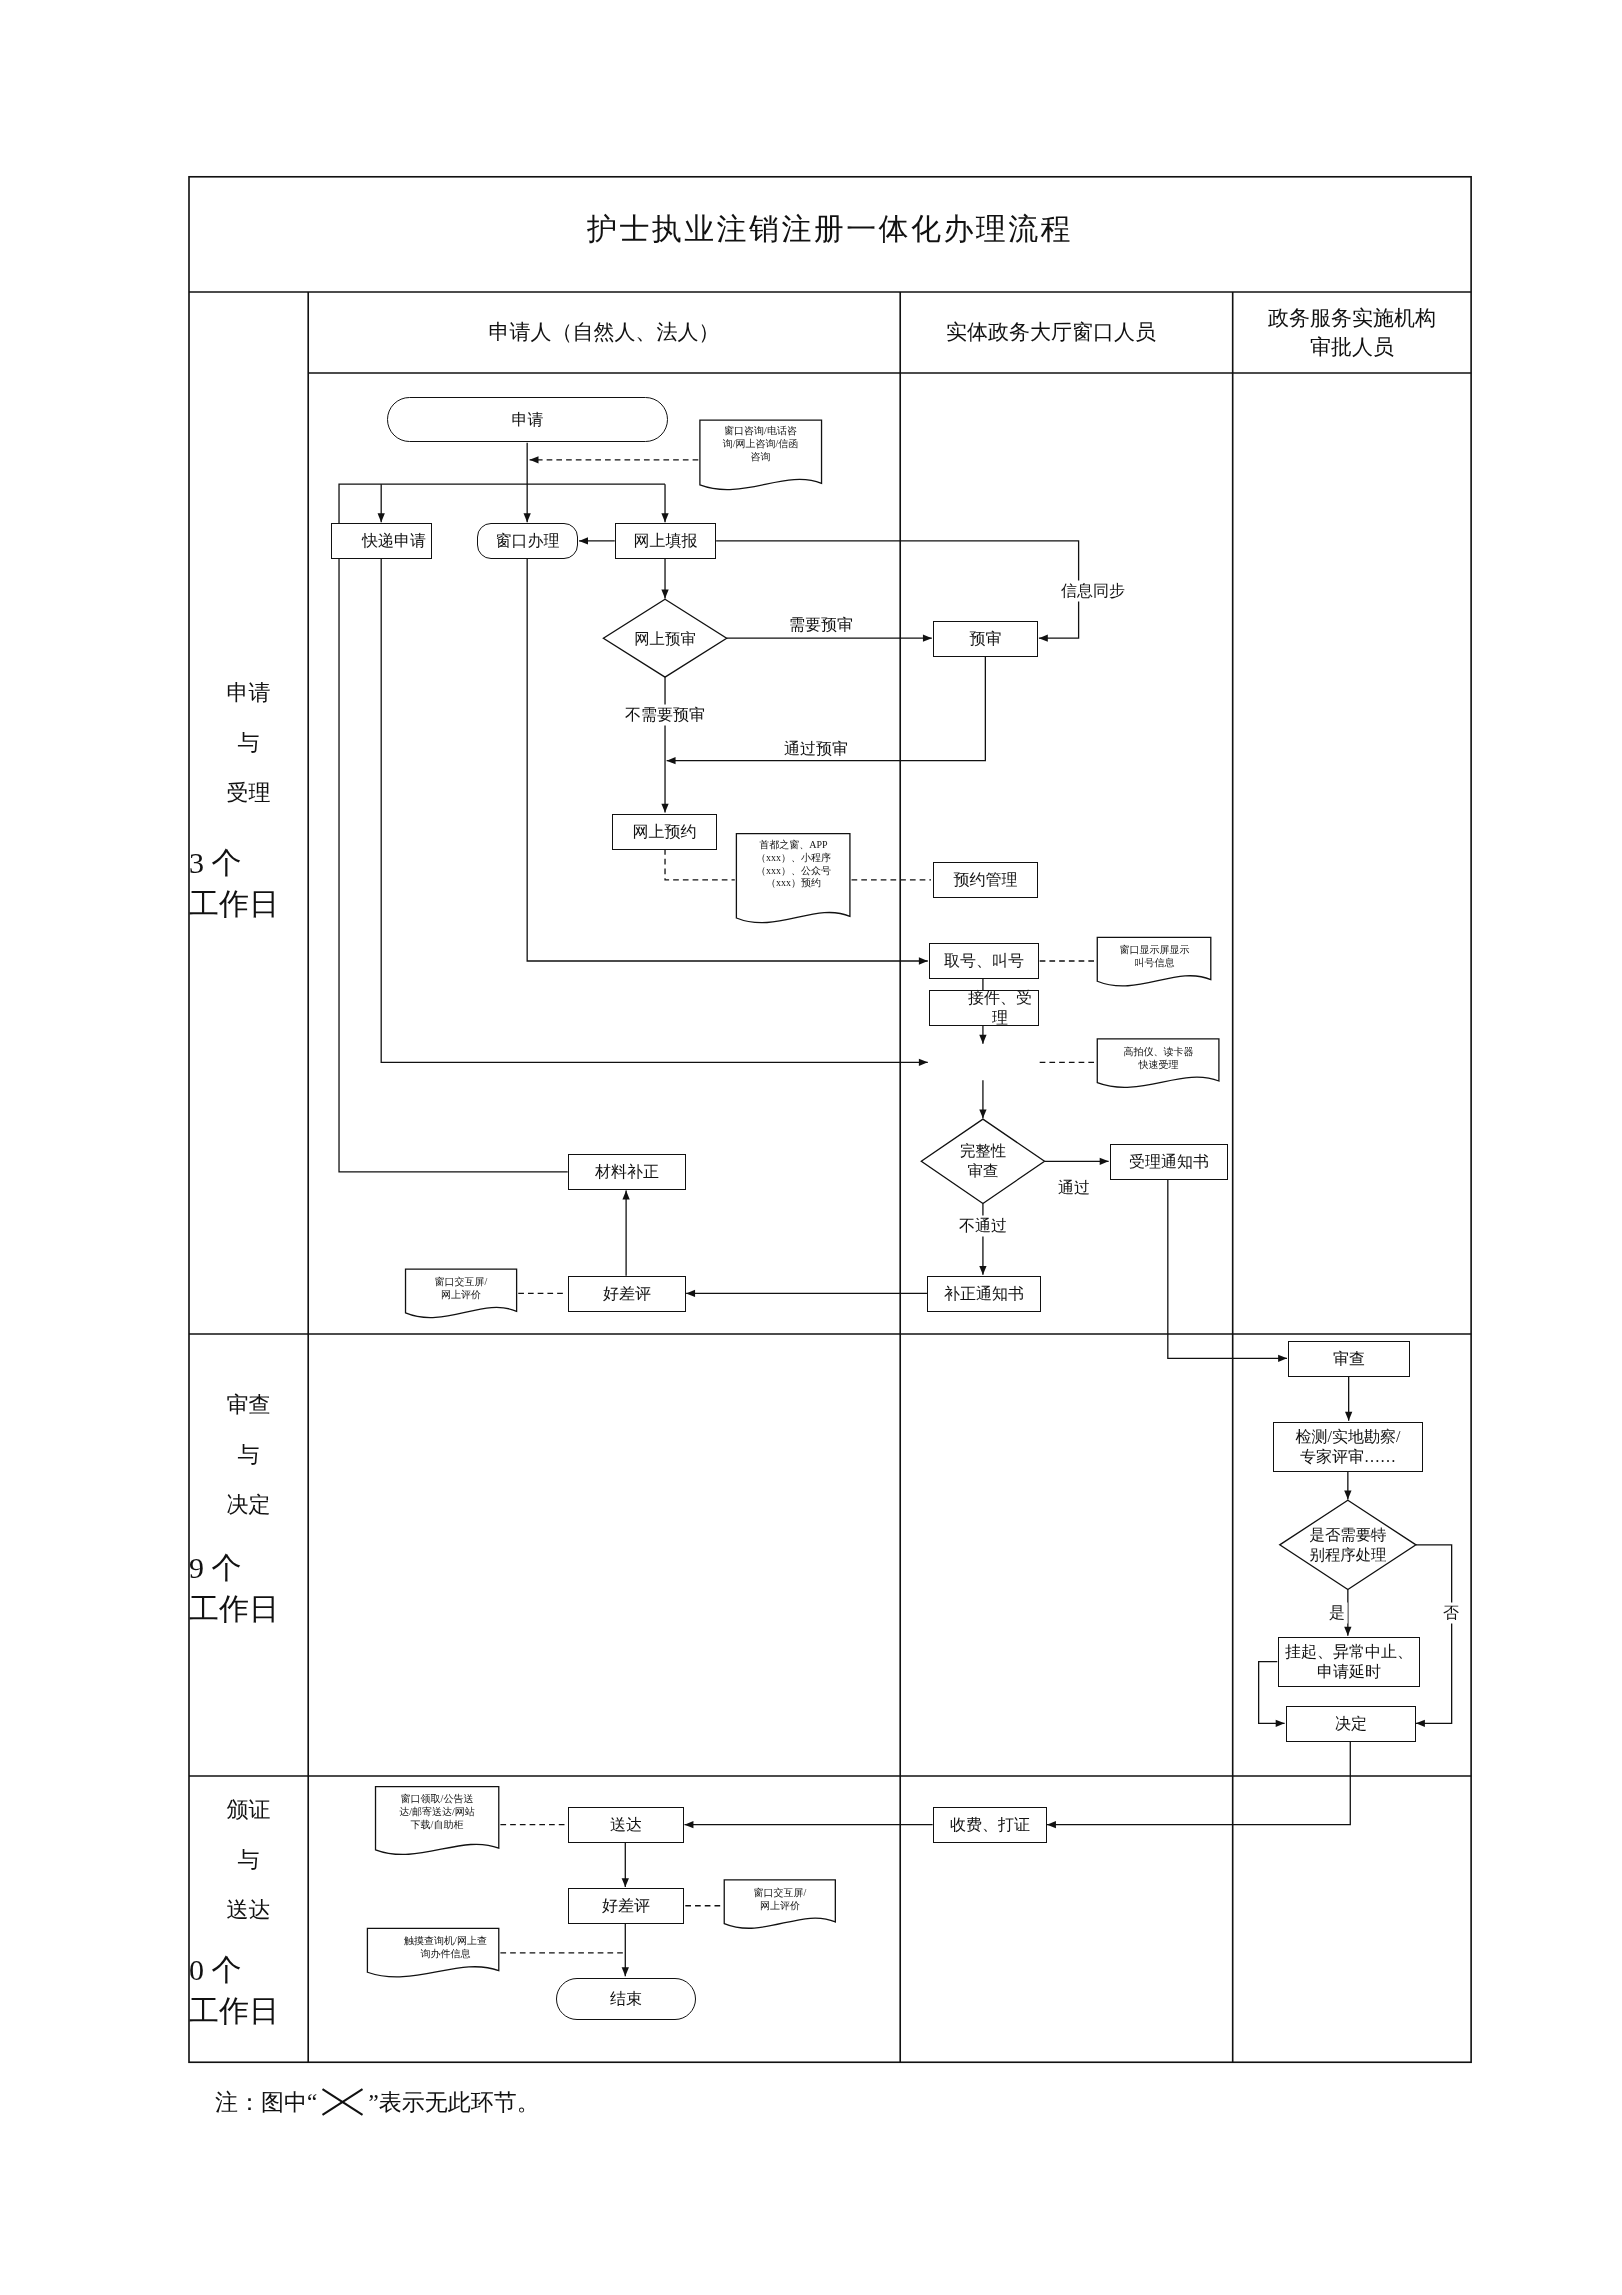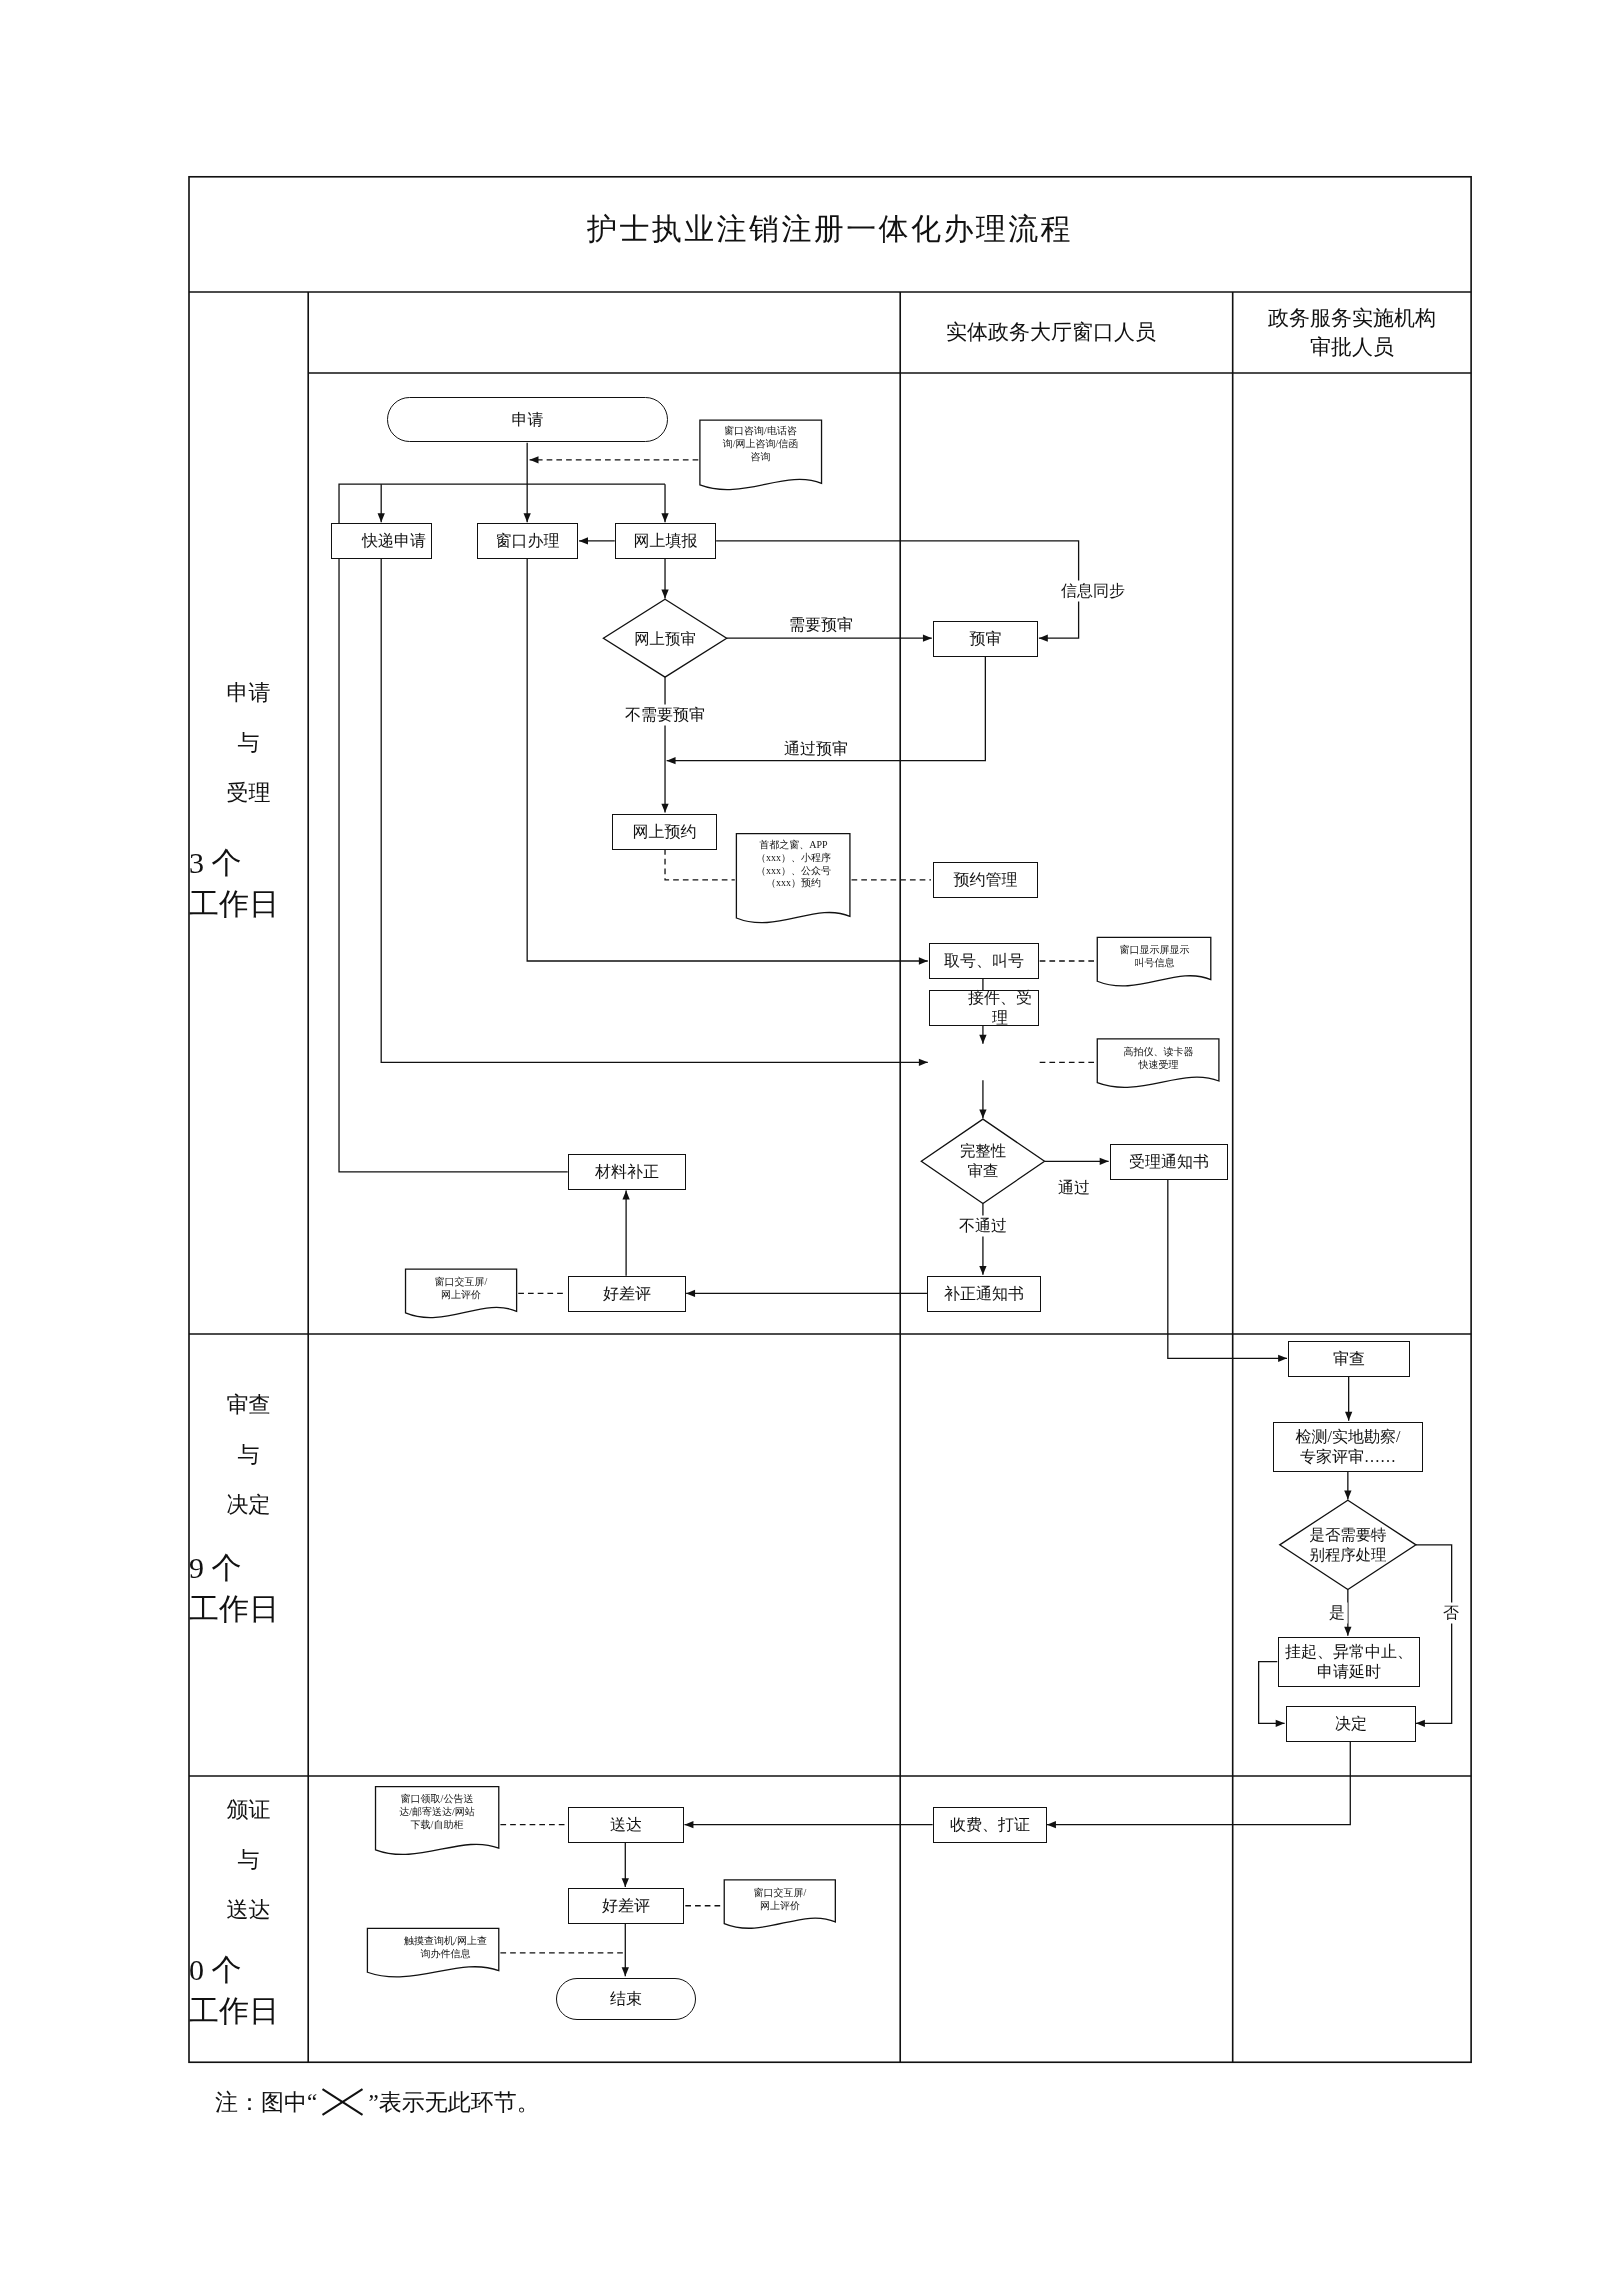--- a/index.html
+++ b/index.html
@@ -96,20 +96,21 @@
       <path d="M1282 1310 H1351"></path>
       <path d="M639 1595 H698"></path>
       <path d="M617 2250 H698"></path>
       <path d="M845 2350 H891"></path>
       <path d="M617 2408 H769"></path>
     </g>
   </svg>
 
   <div class="title">护士执业注销注册一体化办理流程</div>
 
+  <div class="hdr" style="left:308px;width:592px;">申请人（自然人、法人）</div>
   <div class="hdr" style="left:900px;width:302px;">实体政务大厅窗口人员</div>
   <div class="hdr" style="left:1233px;width:238px;">政务服务实施机构
 审批人员</div>
 
   <div class="phase" style="top:668px;">申请
 与
 受理</div>
   <div class="phase-dur" style="top:842px;">3 个
 工作日</div>
   <div class="phase" style="top:1380px;">审查
@@ -118,21 +119,21 @@
   <div class="phase-dur" style="top:1547px;">9 个
 工作日</div>
   <div class="phase" style="top:1785px;">颁证
 与
 送达</div>
   <div class="phase-dur" style="top:1949px;">0 个
 工作日</div>
 
   <div class="node pill" style="left:387px;top:397px;width:281px;height:45px;">申请</div>
   <div class="node" style="left:331px;top:523px;width:101px;height:36px;padding-left:25px;">快递申请</div>
-  <div class="node" style="left:477px;top:523px;width:101px;height:36px;">窗口办理</div>
+  <div class="node" style="left:477px;top:523px;width:101px;height:36px;border-radius:14px;">窗口办理</div>
   <div class="node" style="left:615px;top:523px;width:101px;height:36px;">网上填报</div>
   <div class="node" style="left:933px;top:621px;width:105px;height:36px;">预审</div>
   <div class="node" style="left:612px;top:814px;width:105px;height:36px;">网上预约</div>
   <div class="node" style="left:933px;top:862px;width:105px;height:36px;">预约管理</div>
   <div class="node" style="left:929px;top:943px;width:110px;height:36px;">取号、叫号</div>
   <div class="node" style="left:929px;top:990px;width:110px;height:36px;padding-left:32px;">接件、受理</div>
   <div class="node" style="left:1110px;top:1144px;width:118px;height:36px;">受理通知书</div>
   <div class="node" style="left:927px;top:1276px;width:114px;height:36px;">补正通知书</div>
   <div class="node" style="left:568px;top:1154px;width:118px;height:36px;">材料补正</div>
   <div class="node" style="left:568px;top:1276px;width:118px;height:36px;">好差评</div>

